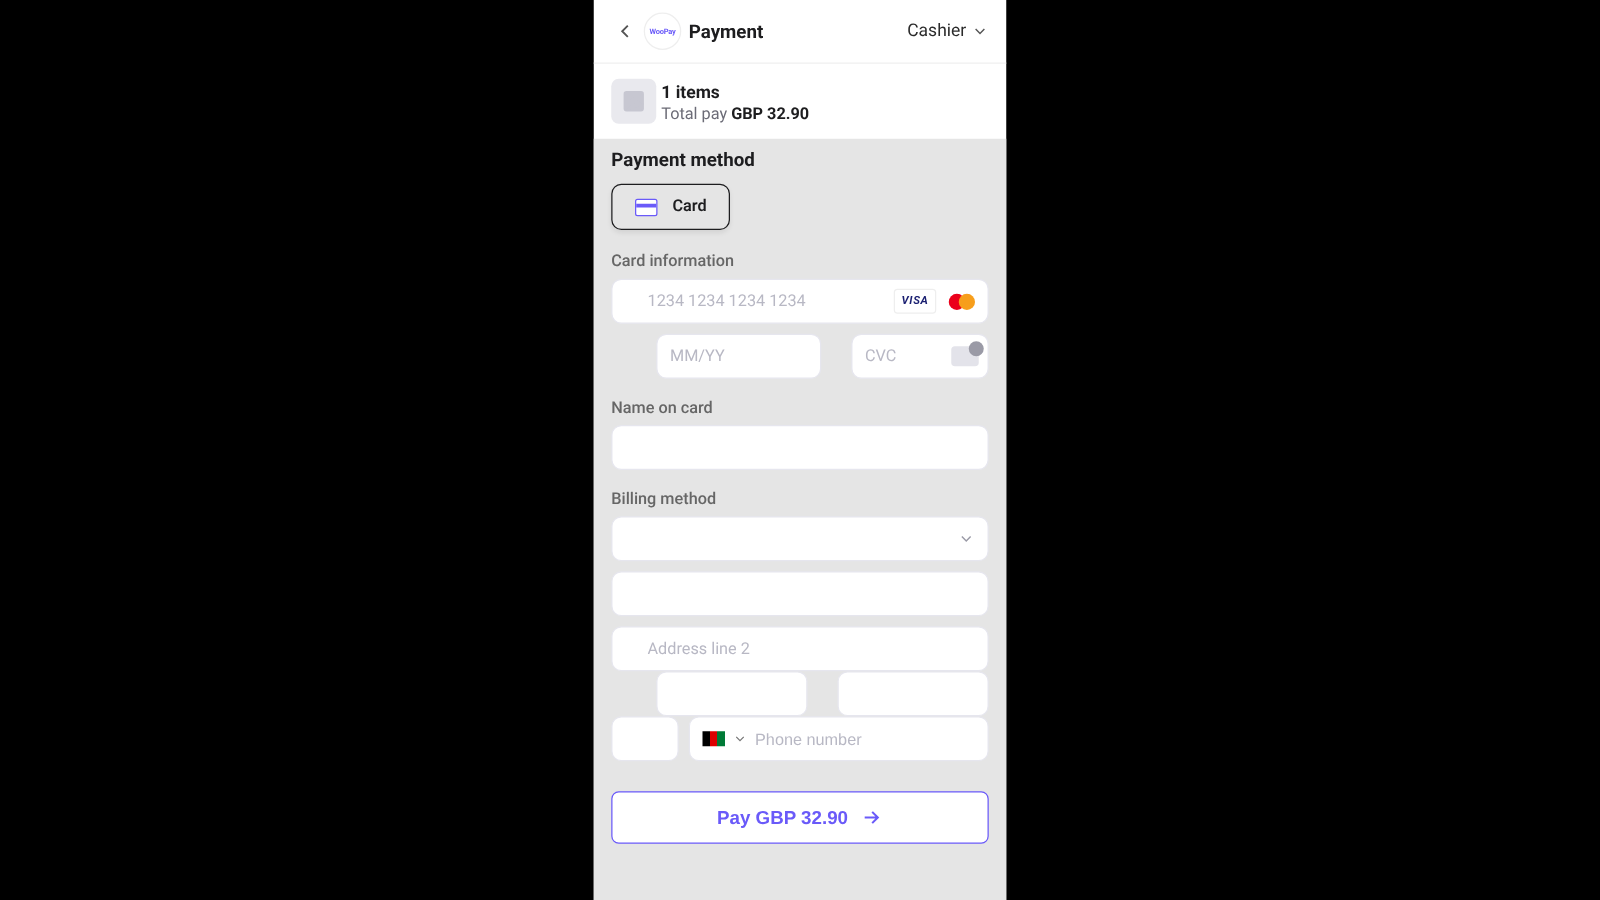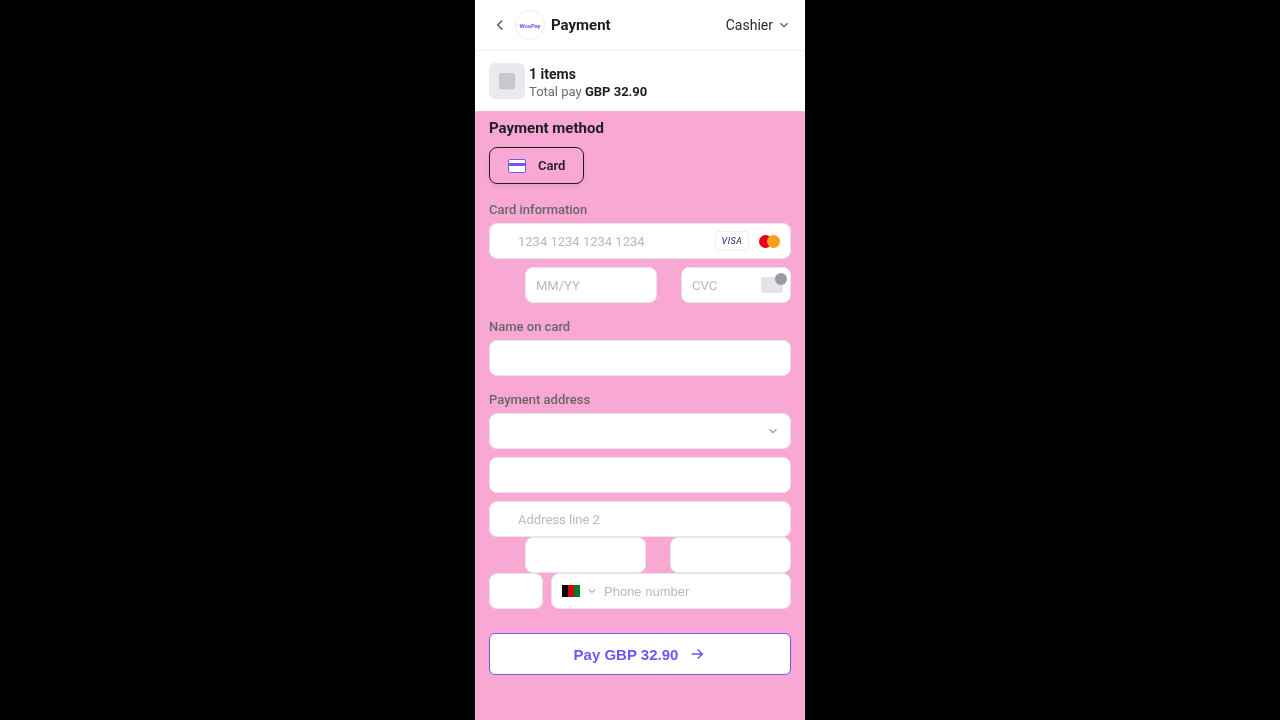--- a/index.html
+++ b/index.html
@@ -33,21 +33,21 @@
   .summary { display:flex; gap:4px; padding:12px 14px; align-items:flex-end; }
   .thumb {
     width:36px; height:36px; background:#e9e9ee; border-radius:6px;
     display:flex; align-items:center; justify-content:center;
   }
   .thumb svg{ stroke:#c7c7d1; fill:#c7c7d1;}
   .summary-text .items{ font-size:14px; font-weight:700; color:#1d1d1f; }
   .summary-text .total{ font-size:13px; color:#6b6b76; margin-top:2px;}
   .summary-text .total b{ color:#1d1d1f; font-weight:700; }
   
-  .content { padding: 8px 14px 14px; flex:1; overflow:hidden; background:#f9a8d4;}
+  .content { padding: 8px 14px 14px; flex:1; overflow:hidden; background:#e5e5e5;}
   .section-title{ font-size:15px; font-weight:700; color:#1d1d1f; margin-bottom:10px;}
   .pay-method-chip{
     display:inline-flex; align-items:center; gap:12px;
     padding:10px 18px; border:1.5px solid #1d1d1f; border-radius:8px;
     box-shadow:0 2px 4px rgba(0,0,0,0.08);
     cursor:pointer; font-size:13px; font-weight:600; color:#1d1d1f;
   }
   .card-icon-wrap{ width:18px; height:14px; background:#fff; border:1px solid #6a5af9; border-radius:2px; position:relative;}
   .card-icon-wrap::after{ content:""; position:absolute; left:0; right:0; top:3px; height:3px; background:#6a5af9;}
   .label{ font-size:13px; color:#666; margin:16px 0 6px; font-weight:500;}
@@ -58,21 +58,21 @@
   }
   .field::placeholder, .field-half::placeholder, .phone-field input::placeholder{ color:#b8b8c4; }
   .card-number-wrap{ position:relative; }
   .card-number-wrap .brands{
     position:absolute; right:8px; top:50%; transform:translateY(-50%);
     display:flex; gap:6px; align-items:center;
   }
   .visa-badge{
     width:34px; height:20px; background:#fff; border:1px solid #eee; border-radius:3px;
     display:flex; align-items:center; justify-content:center;
-    font-size:9px; font-weight:400; font-style:italic; color:#1a1f71; letter-spacing:0.5px;
+    font-size:9px; font-weight:700; font-style:italic; color:#1a1f71; letter-spacing:0.5px;
   }
   .mc-badge{
     width:28px; height:20px; display:flex; align-items:center; justify-content:center;
   }
   .mc-badge .c{ width:13px; height:13px; border-radius:50%; }
   .mc-badge .c1{ background:#eb001b; }
   .mc-badge .c2{ background:#f79e1b; margin-left:-5px; }
   .field-row{ display:flex; gap:24px; margin-top:8px;padding-left:36px;}
   .field-row .field-half{ flex:1; }
   .cvc-wrap{ position:relative; flex:1;}
@@ -166,21 +166,21 @@
       <input class="field-half" placeholder="MM/YY" style="">
       <div class="cvc-wrap">
         <input class="field-half" style="width: 100%;" placeholder="CVC">
         <span class="cvc-icon"></span>
       </div>
     </div>
 
     <div class="label">Name on card</div>
     <input class="field" value="" style="">
 
-    <div class="label">Payment address</div>
+    <div class="label">Billing method</div>
     <div class="stack">
       <div class="select">
         <span></span>
         <svg width="14" height="14" viewBox="0 0 24 24" fill="none" stroke-width="2">
             <path d="M6 9l6 6 6-6"></path>
           </svg>
       </div>
       <input class="field" placeholder="" style="">
       <input class="field" placeholder="Address line 2" style="">
       <div class="field-row" style="margin-top:0;">

